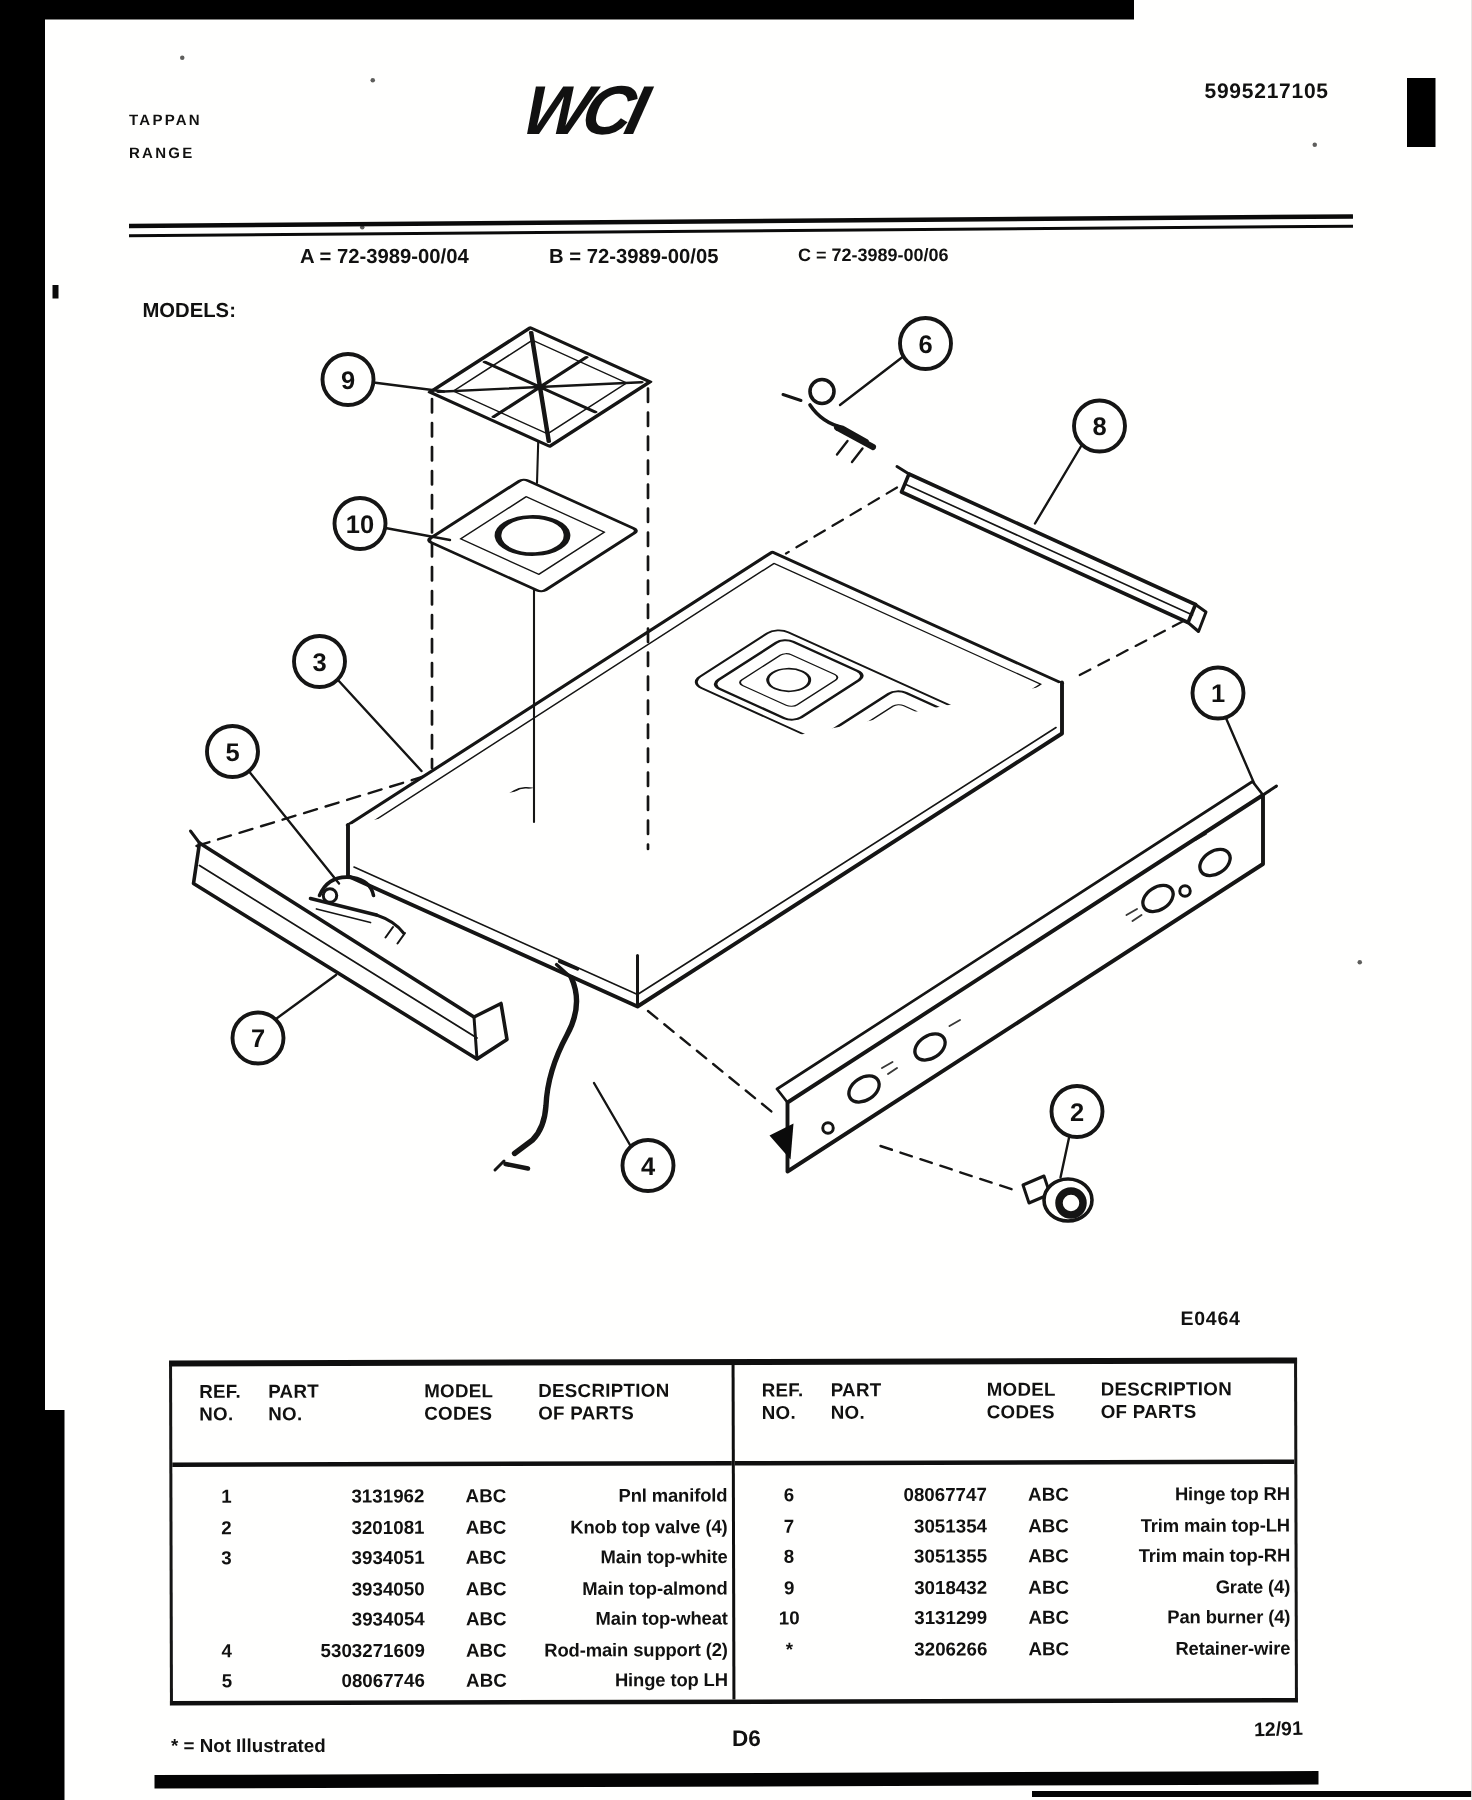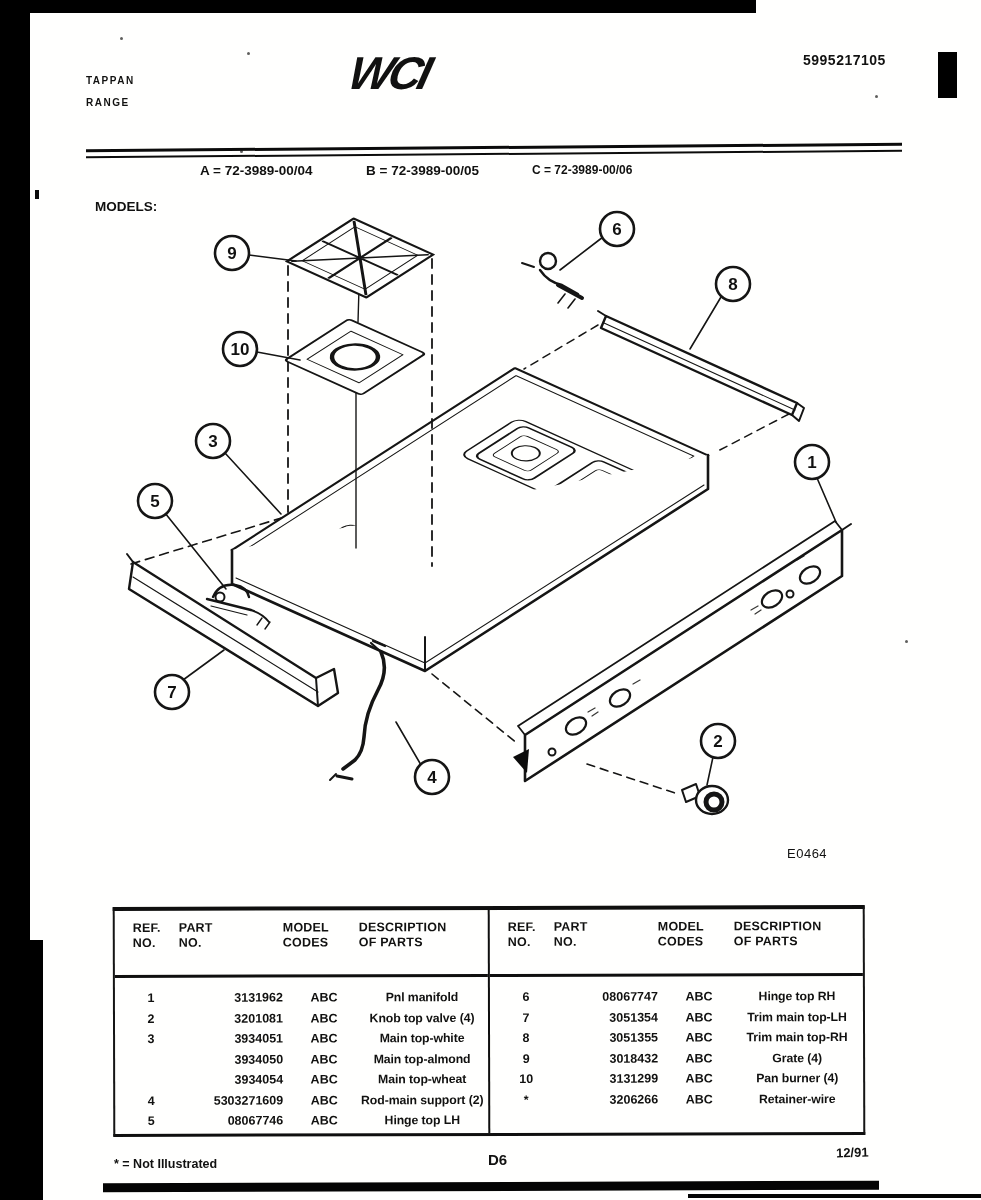--- a/index.html
+++ b/index.html
@@ -22,21 +22,21 @@
   .wci{left:350px;top:46px;font-size:46px;font-weight:900;font-style:italic;
        letter-spacing:-4px;transform:skewX(-14deg);}
   .cat-title{left:424px;top:60px;font-size:17px;font-weight:800;letter-spacing:.5px;}
   .pub{left:803px;top:52px;font-size:14px;font-weight:800;letter-spacing:.5px;}
   .rule-a{left:86px;top:146px;width:816px;height:3px;background:#111;transform:rotate(-.45deg);}
   .rule-b{left:86px;top:153px;width:816px;height:2px;background:#111;transform:rotate(-.45deg);}
   .models-label{left:95px;top:163px;font-size:13.5px;font-weight:800;margin-top:36px;}
   .model-a{left:200px;top:163px;font-size:13.5px;font-weight:800;}
   .model-b{left:366px;top:163px;font-size:13.5px;font-weight:800;}
   .model-c{left:532px;top:163px;font-size:12px;font-weight:800;}
-  .figcode{left:787px;top:846px;font-size:13px;font-weight:400;letter-spacing:.5px;}
+  .figcode{left:787px;top:871px;font-size:13px;font-weight:700;letter-spacing:.5px;}
   
   svg.diagram{position:absolute;left:0;top:0;width:981px;height:1200px;}
   svg.diagram *{vector-effect:none;}
   svg text.co{font-family:"Liberation Sans",sans-serif;font-weight:700;font-size:17px;fill:#161616;}
   
   .parts-table{
     left:113px;top:906px;width:752px;height:230px;box-sizing:border-box;
     border-top:4px solid #141414;border-bottom:3px solid #141414;
     border-left:2px solid #1a1a1a;border-right:2px solid #1a1a1a;
     display:flex;transform:rotate(-.15deg);
@@ -45,21 +45,21 @@
   .half.lft{border-right:2.5px solid #141414;}
   .tgrid{display:grid;grid-template-columns:46px 104px 76px auto;}
   .thead{font-size:12.5px;font-weight:800;line-height:15px;letter-spacing:.2px;}
   .thead .c-ref{text-align:left;}
   .header-rule{position:absolute;left:0;right:0;top:64px;height:3px;background:#141414;}
   .tbody{position:absolute;left:18px;right:3px;top:80px;}
   .row{height:20.5px;font-size:12.5px;font-weight:700;}
   .c-ref{text-align:center;padding-right:10px;}
   .c-part{text-align:right;}
   .c-codes{text-align:center;padding-left:6px;}
-  .c-desc{text-align:center;font-size:12.3px;letter-spacing:-.1px;white-space:nowrap;}
+  .c-desc{text-align:right;font-size:12.3px;letter-spacing:-.1px;white-space:nowrap;}
   
   .foot-note{left:114px;top:1157px;font-size:12.5px;font-weight:800;}
   .foot-page{left:488px;top:1151px;font-size:15px;font-weight:800;}
   .foot-date{left:836px;top:1145px;font-size:13px;font-weight:800;transform:rotate(-2deg);}
   .footer-bar{left:103px;top:1182px;width:776px;height:9px;background:#0a0a0a;transform:rotate(-.2deg);}
   .footer-bar2{left:688px;top:1194px;width:293px;height:4px;background:#0a0a0a;}
 </style>
 </head>
 <body>
 

